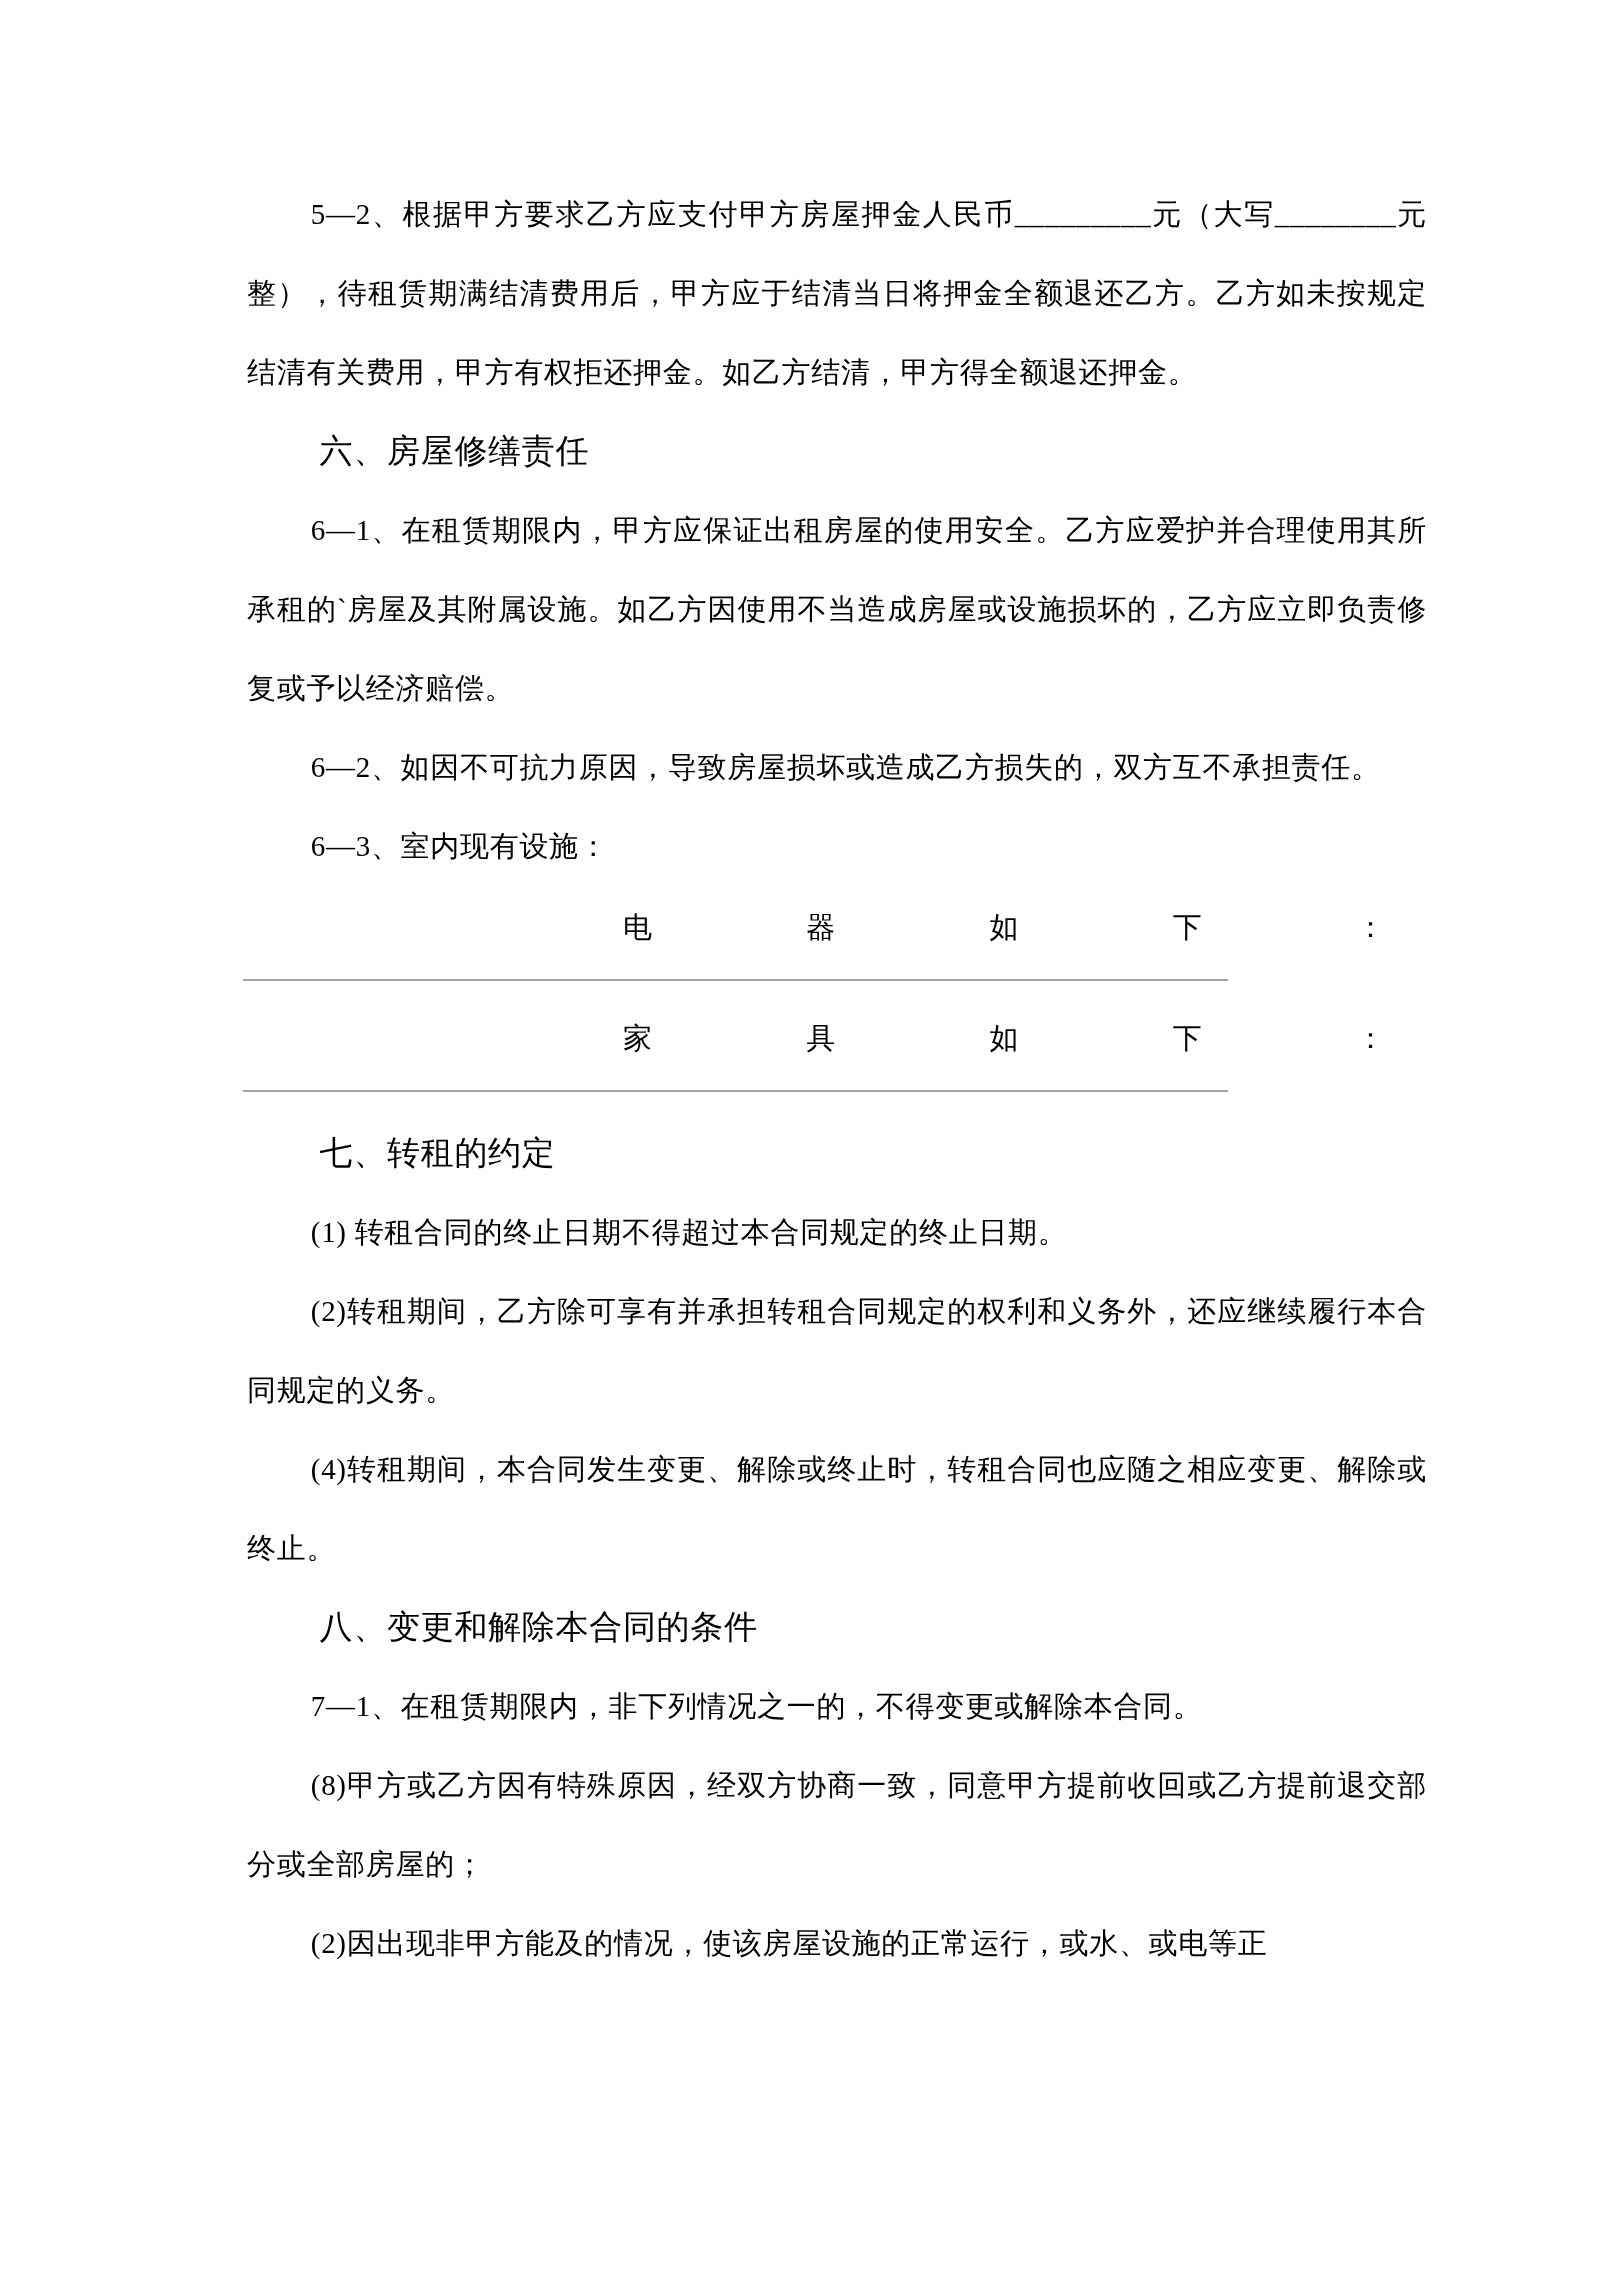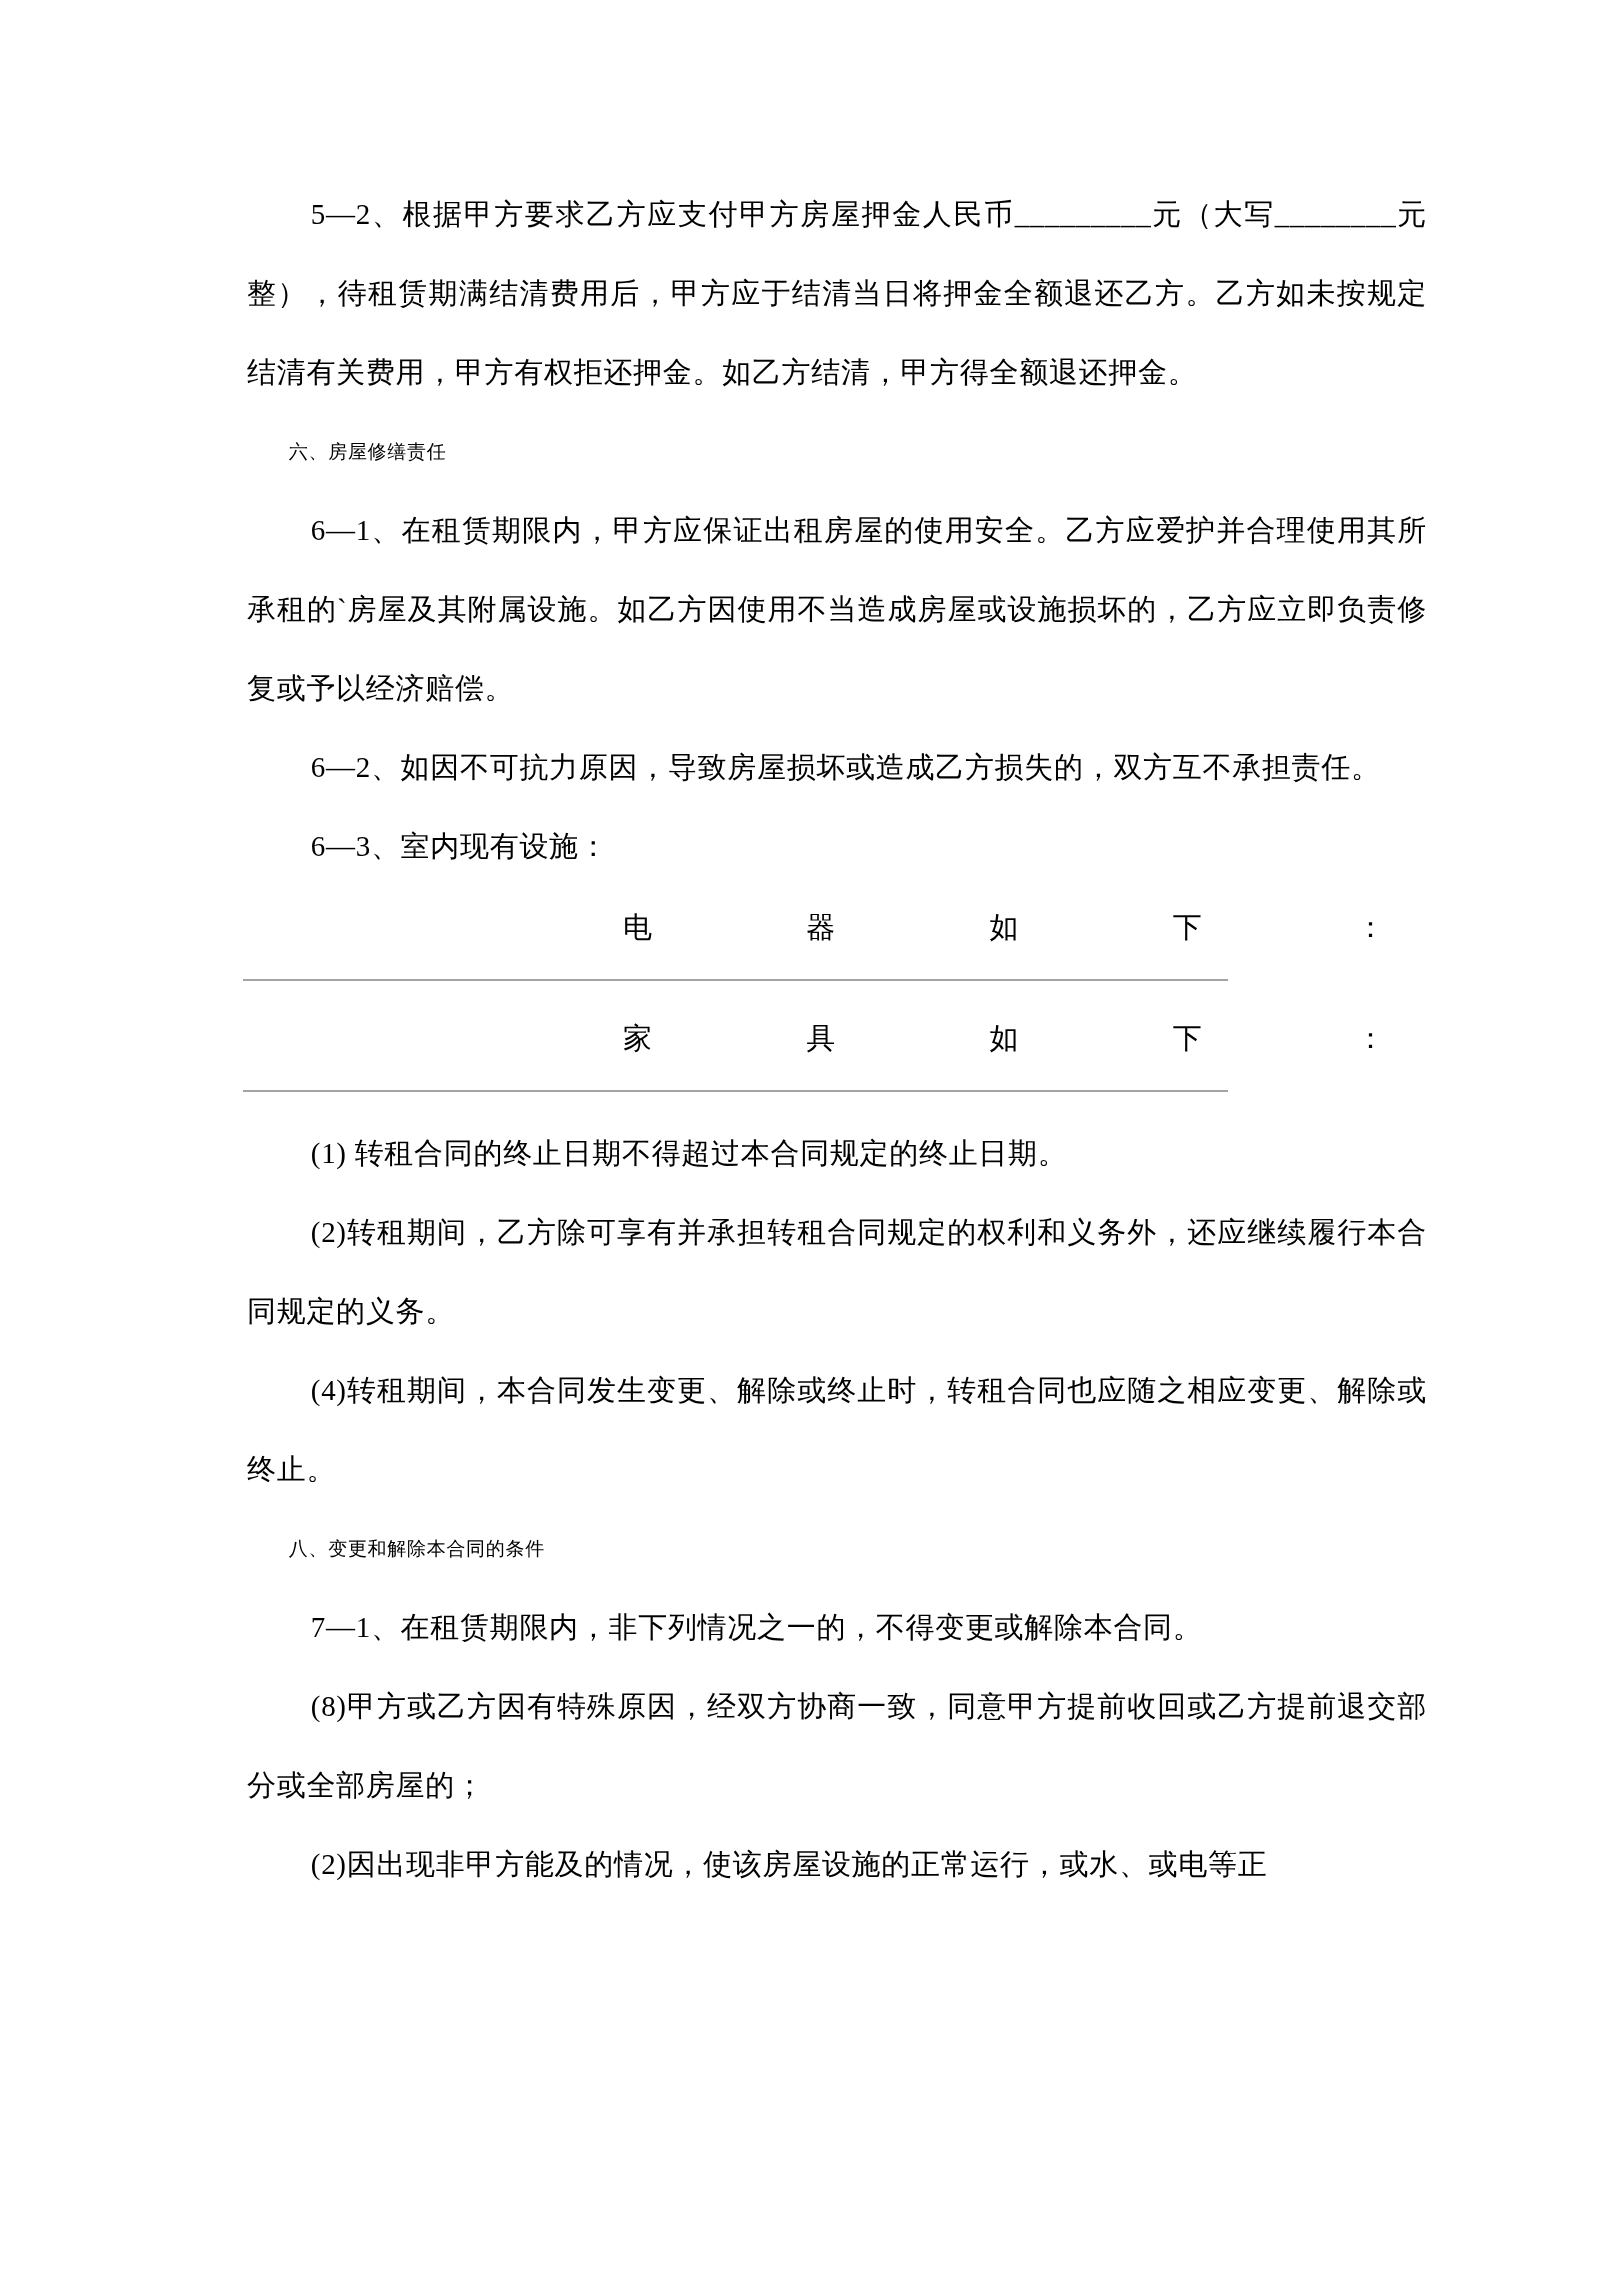--- a/index.html
+++ b/index.html
@@ -22,21 +22,21 @@
   }
   .para {
     font-size: 29px;
     line-height: 79px;
     text-indent: 2.2em;
     text-align: justify;
     letter-spacing: 0.7px;
     word-break: break-all;
   }
   .heading {
-    font-size: 19px;
+    font-size: 33px;
     line-height: 79px;
     text-indent: 2.2em;
     letter-spacing: 0.7px;
   }
   .spread-row {
     margin-left: 376px;
     width: 762px;
     height: 73px;
     display: flex;
     justify-content: space-between;
@@ -72,20 +72,21 @@
       </div>
       <div class="rule-line"></div>
       <div class="spread-row">
         <span>家</span>
         <span>具</span>
         <span>如</span>
         <span>下</span>
         <span>：</span>
       </div>
       <div class="rule-line"></div>
+      <p class="heading">七、转租的约定</p>
       <p class="para">(1)  转租合同的终止日期不得超过本合同规定的终止日期。</p>
       <p class="para">(2)转租期间，乙方除可享有并承担转租合同规定的权利和义务外，还应继续履行本合同规定的义务。</p>
       <p class="para">(4)转租期间，本合同发生变更、解除或终止时，转租合同也应随之相应变更、解除或终止。</p>
       <p class="heading">八、变更和解除本合同的条件</p>
       <p class="para">7—1、在租赁期限内，非下列情况之一的，不得变更或解除本合同。</p>
       <p class="para">(8)甲方或乙方因有特殊原因，经双方协商一致，同意甲方提前收回或乙方提前退交部分或全部房屋的；</p>
       <p class="para">(2)因出现非甲方能及的情况，使该房屋设施的正常运行，或水、或电等正</p>
     </div>
 </div>
 

